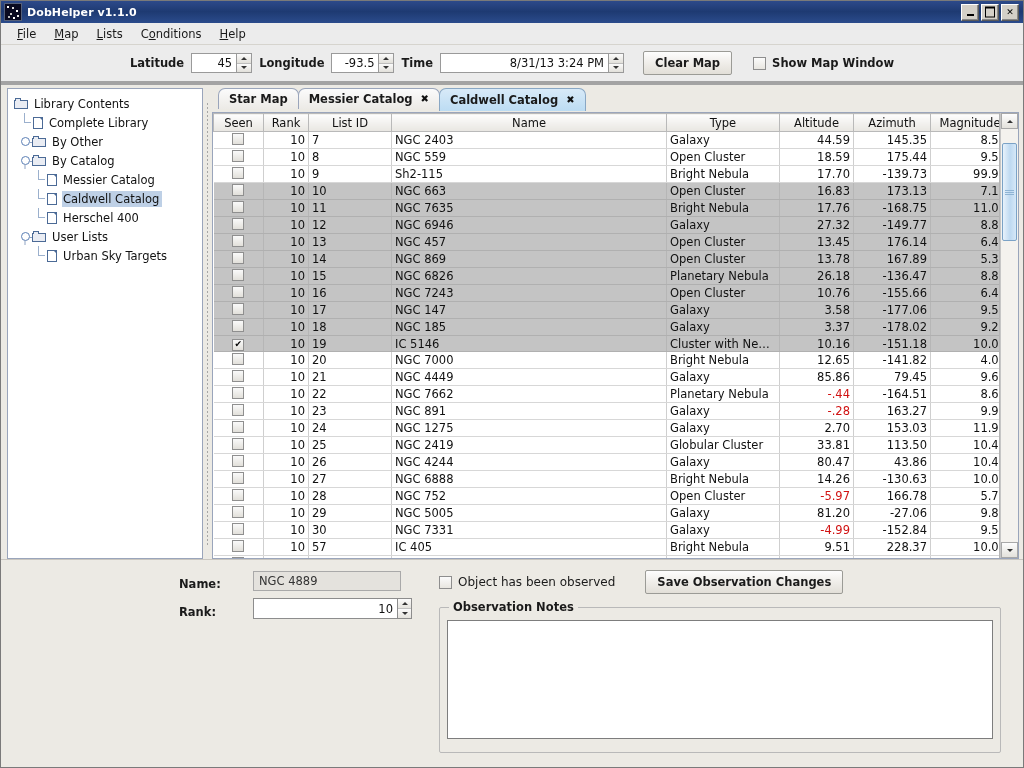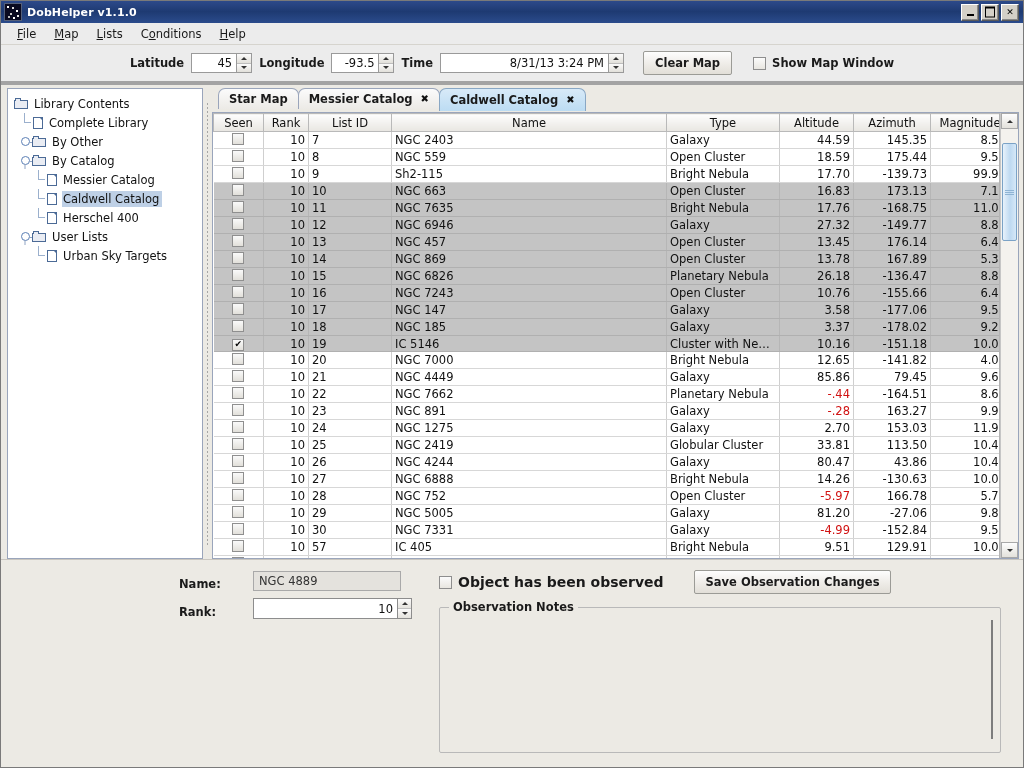--- a/index.html
+++ b/index.html
@@ -358,21 +358,21 @@
     border: 1px solid #8d8d8d; }
   .rank-spin .arrows span {
     flex: 1 1 50%;
     background: linear-gradient(to bottom,#fbfbfb,#e4e2dc);
     display: flex; align-items: center; justify-content: center;
   }
   .rank-spin .arrows span:first-child { border-bottom: 1px solid #c0c0c0; }
 
   fieldset.group {
     border: 1px solid #b9b9b9; border-radius: 2px;
-    margin: 0; padding: 6px 7px 7px 7px; align-items: flex-end;
+    margin: 0; padding: 6px 7px 7px 7px;
   }
   fieldset.group > legend {
     font-size: 11.5px; font-weight: bold; color: #1a1a1a;
     padding: 0 4px; margin-left: 2px;
   }
   .listbox {
     background: #ffffff; border: 1px solid #8d8d8d;
     box-sizing: border-box; overflow: hidden;
   }
   .listbox .li {
@@ -381,21 +381,21 @@
   }
 
   .det-right {
     flex: 1 1 auto; min-width: 0; padding-right: 22px;
     display: flex; flex-direction: column;
   }
   .det-right-top {
     display: flex; align-items: center; gap: 30px;
     height: 24px; margin-bottom: 6px; padding-left: 6px;
   }
-  .obs-check-label { font-size: 14px; font-weight: bold; color: #1a1a1a; }
+  .obs-check-label { font-size: 12px; font-weight: normal; color: #1a1a1a; }
   .notes-area {
     flex: 1 1 auto; background: #ffffff;
     border: 1px solid #7d7d7d; box-sizing: border-box;
     margin: 0 0 6px 0;
   }
 </style>
 </head>
 <body>
 
 <div id="app">
@@ -821,21 +821,21 @@
                   <td class="c-az">-152.84</td>
                   <td class="c-mag">9.50</td>
                 </tr>
                 <tr class="row">
                   <td class="c-seen"><span class="cellbox"></span></td>
                   <td class="c-rank">10</td>
                   <td class="c-listid">57</td>
                   <td class="c-name">IC 405</td>
                   <td class="c-type">Bright Nebula</td>
                   <td class="c-alt">9.51</td>
-                  <td class="c-az">129.91</td>
+                  <td class="c-az">228.37</td>
                   <td class="c-mag">10.00</td>
                 </tr>
                 <tr class="row">
                   <td class="c-seen"><span class="cellbox"></span></td>
                   <td class="c-rank">10</td>
                   <td class="c-listid">32</td>
                   <td class="c-name">NGC 4631</td>
                   <td class="c-type">Galaxy</td>
                   <td class="c-alt">77.42</td>
                   <td class="c-az">8.54</td>

